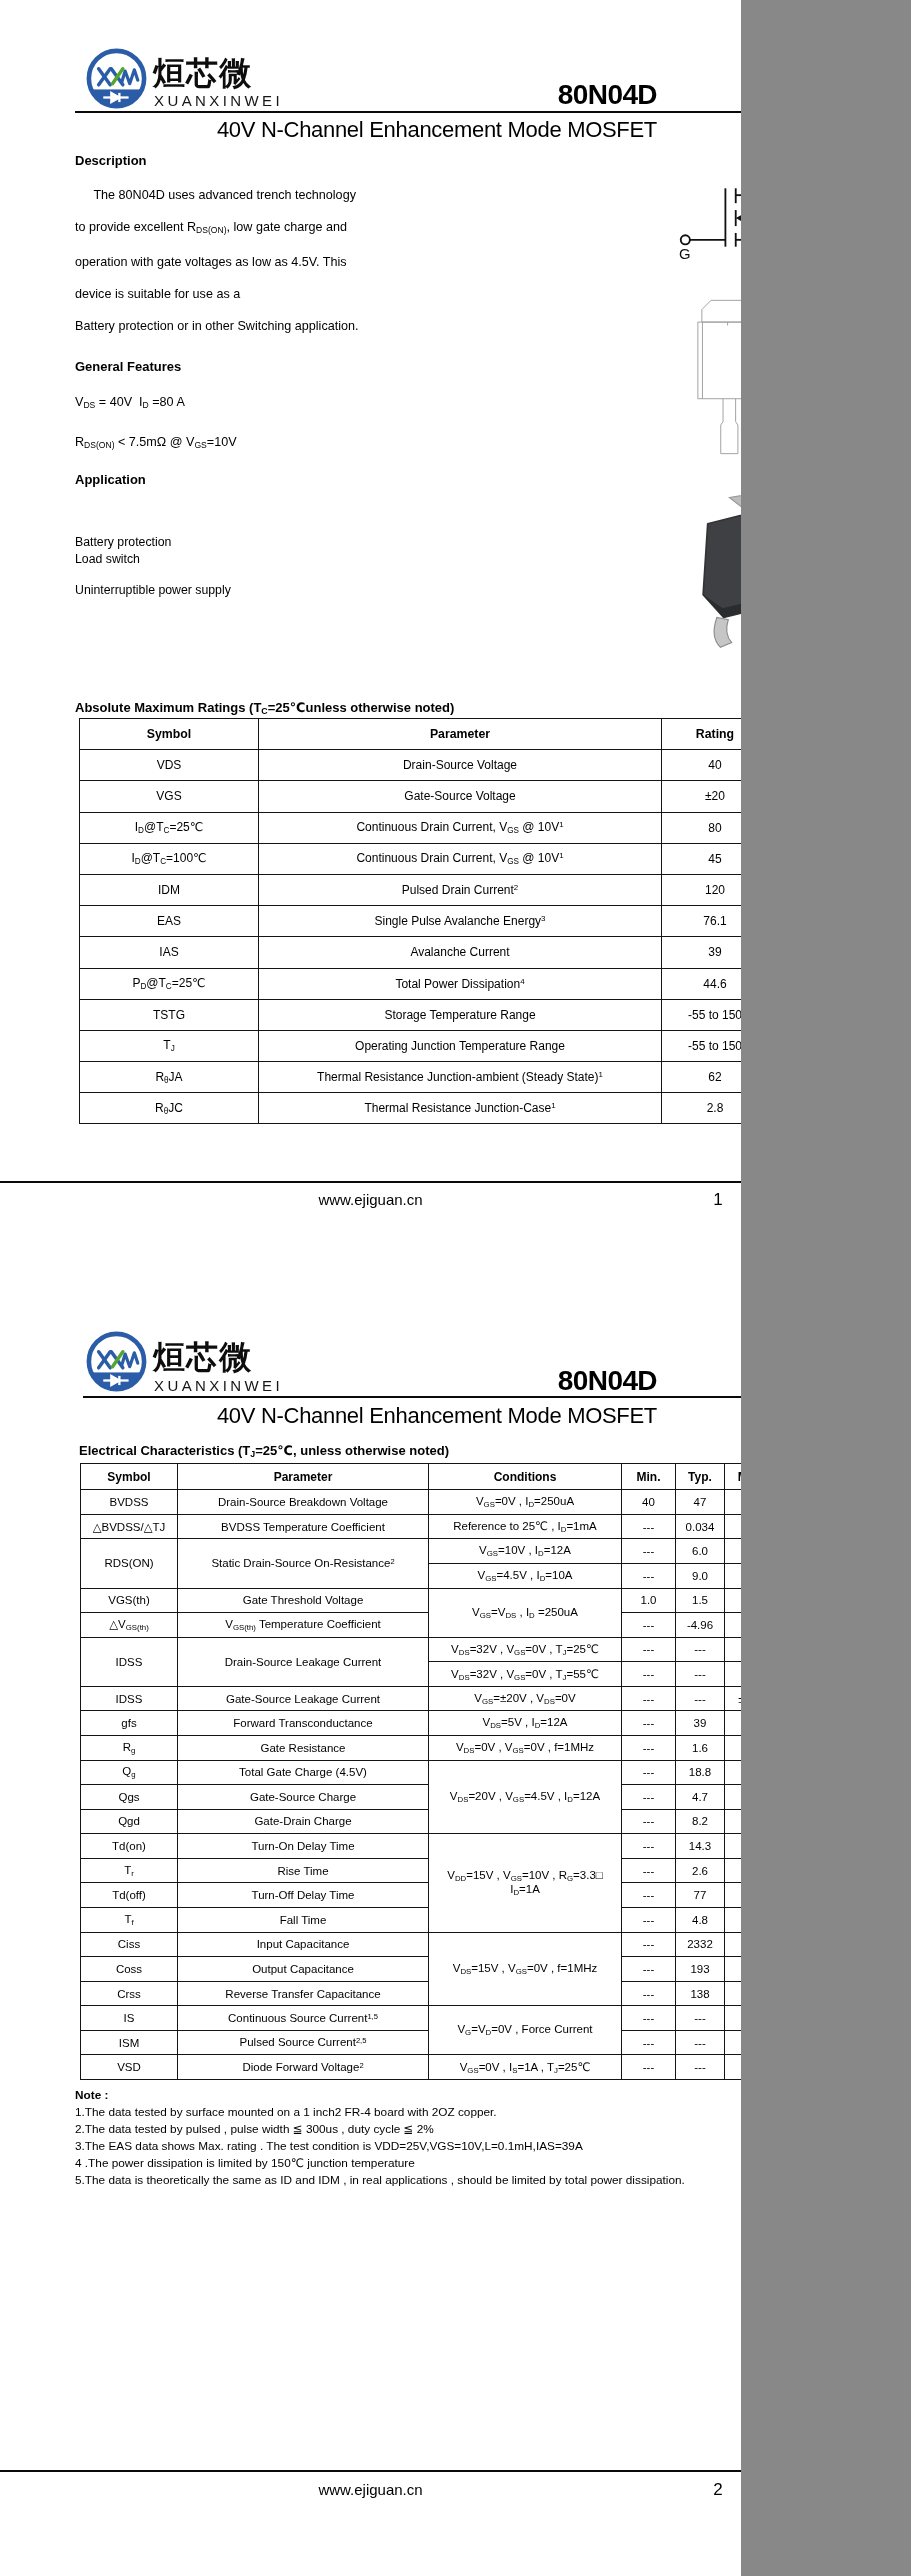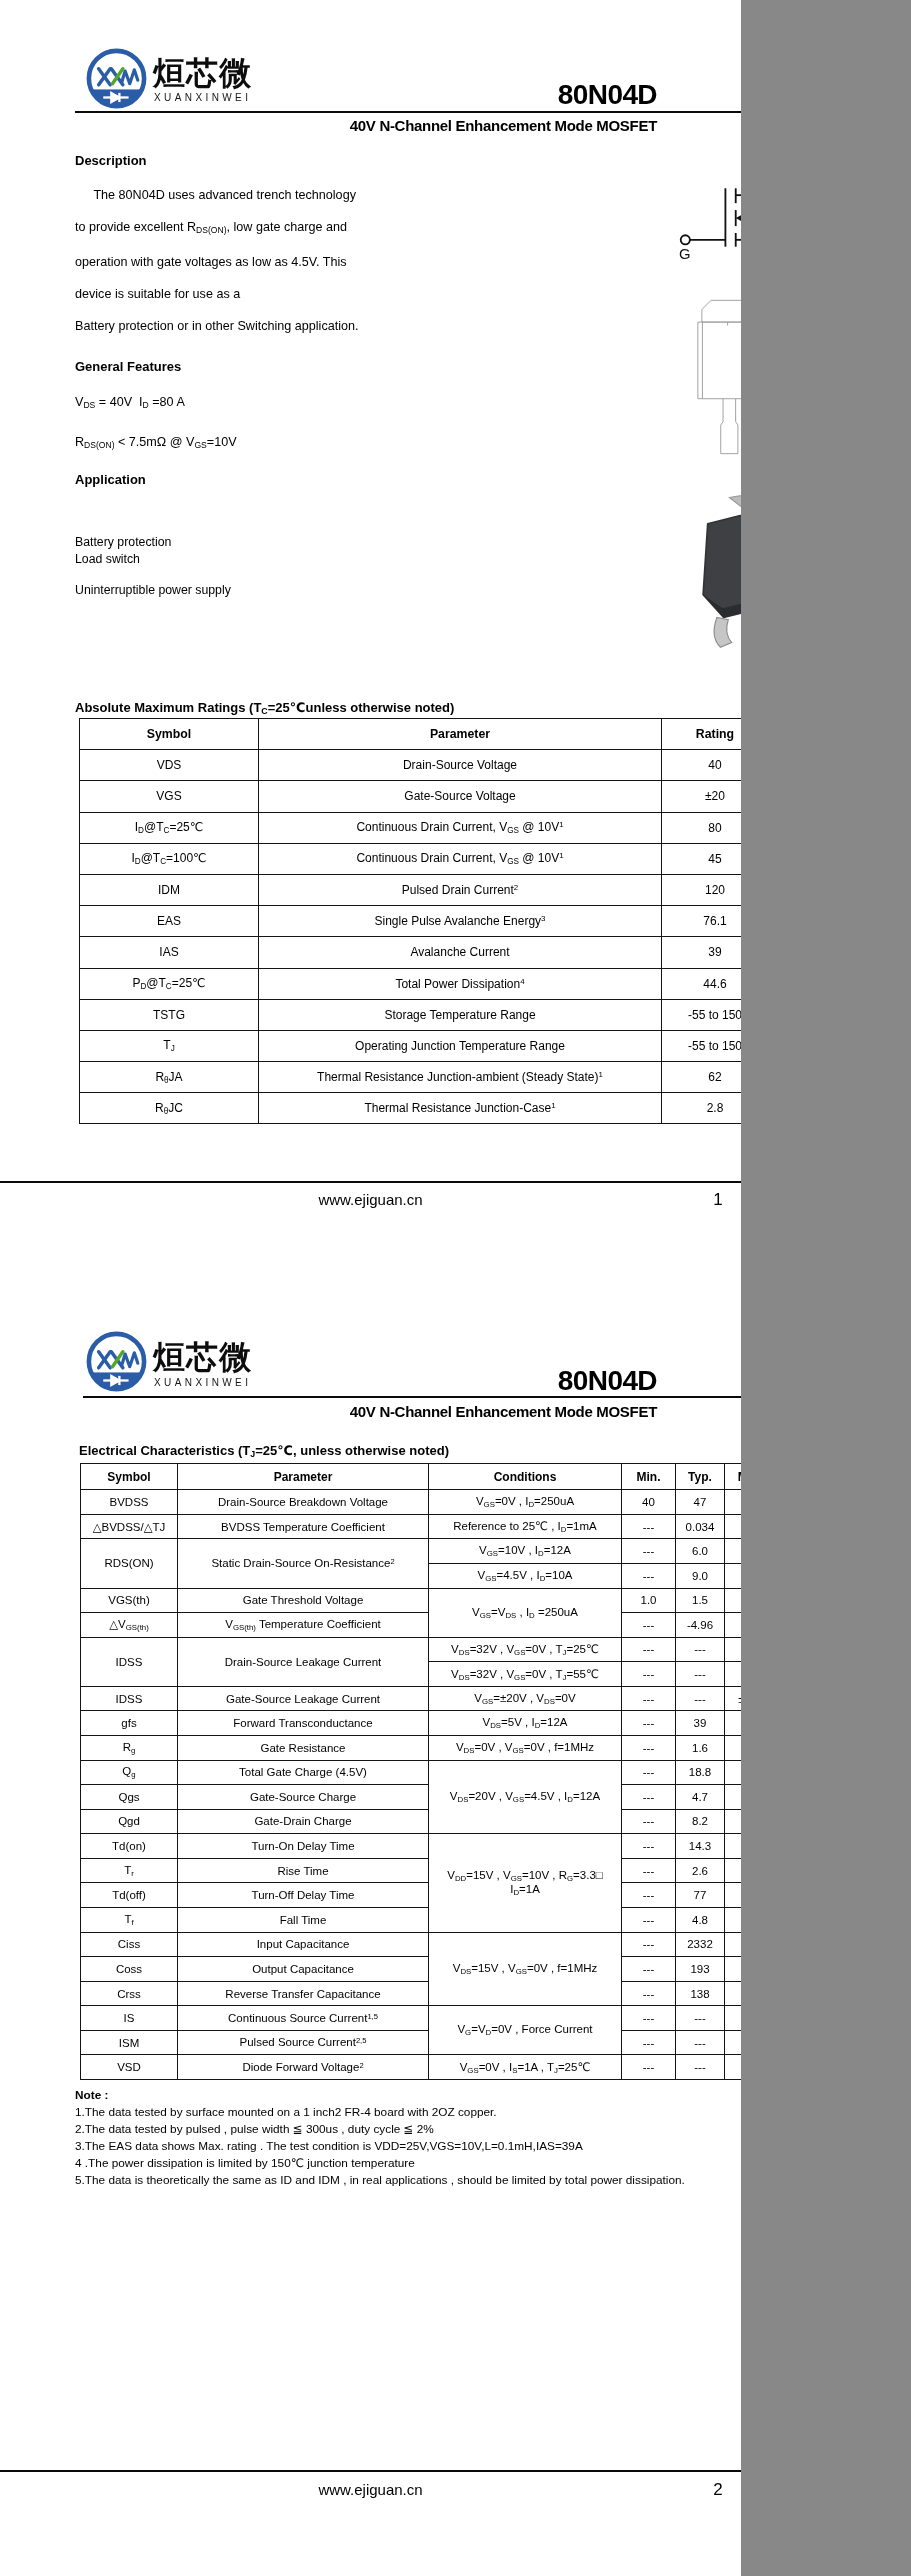--- a/index.html
+++ b/index.html
@@ -7,25 +7,25 @@
     position:relative;width:741px;height:2576px;background:#ffffff;
     font-family:"Liberation Sans","DejaVu Sans",sans-serif;color:#000;
     overflow:hidden;
   }
   .abs{position:absolute;}
   sub{font-size:68%;vertical-align:-0.25em;letter-spacing:0;}
   sup{font-size:66%;vertical-align:0.45em;}
 
   
   .logo-cn{font-size:32px;font-weight:700;color:#0d0d0d;letter-spacing:1.1px;line-height:1;}
-  .logo-en{font-size:10px;color:#161616;letter-spacing:3.4px;font-weight:500;}
+  .logo-en{font-size:15px;color:#161616;letter-spacing:3.4px;font-weight:500;}
 
   .part-title{font-size:28px;font-weight:700;letter-spacing:-0.6px;line-height:1;}
   .rule{background:#0a0a0a;height:2.3px;}
-  .subtitle{font-size:15px;font-weight:700;letter-spacing:-0.3px;line-height:1.1;}
+  .subtitle{font-size:22px;font-weight:400;letter-spacing:-0.3px;line-height:1.1;}
 
   .h2{font-size:13px;font-weight:700;}
   .body-text{font-size:12.6px;line-height:32px;}
   .desc .line:first-child{text-indent:18.4px;}
   .feat-line{font-size:12.6px;}
   .app-item{font-size:12.3px;}
 
   table{border-collapse:collapse;table-layout:fixed;background:#fff;}
   th,td{
     border-left:0.9px solid #141414;border-right:0.9px solid #141414;

